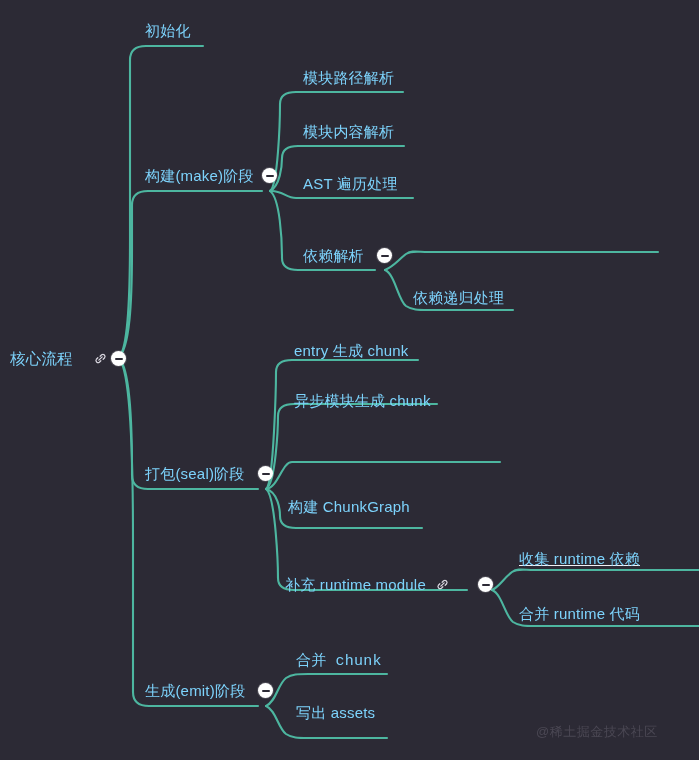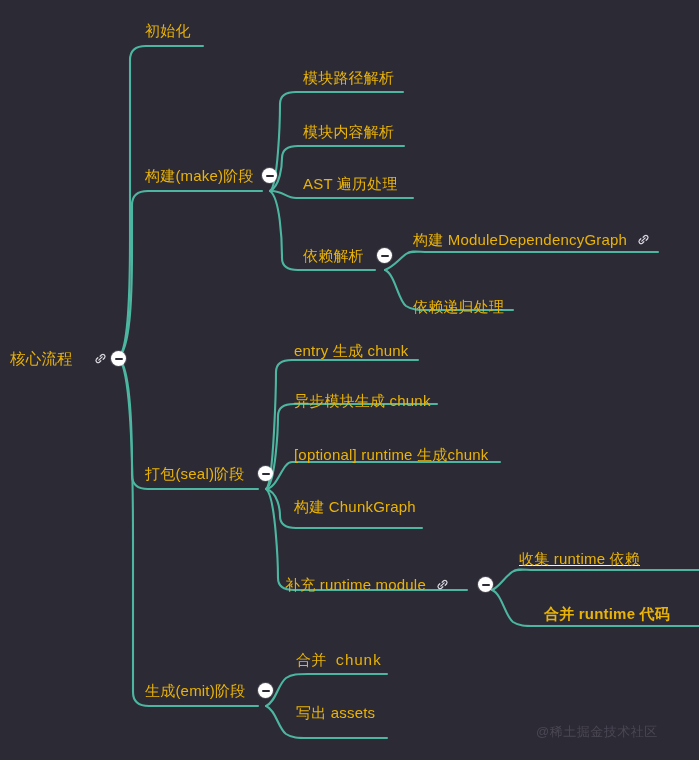--- a/index.html
+++ b/index.html
@@ -28,21 +28,21 @@
     white-space: nowrap;
     display: flex;
     align-items: center;
     gap: 9px;
     color: #f2f0f5;
     font-size: 15px;
     line-height: 1;
     letter-spacing: 0.2px;
   }
   .node .label {
-    color: #eab308;
+    color: #7dd3fc;
   }
   .node.root {
     font-size: 15.5px;
   }
   .link-icon {
     display: inline-block;
     width: 15px;
     height: 15px;
     opacity: 0.92;
   }
@@ -144,53 +144,38 @@
   <div class="node" style="left:303px; top:176px;">
     <span class="label">AST 遍历处理</span>
   </div>
   <div class="node" style="left:303px; top:248px;">
     <span class="label">依赖解析</span>
   </div>
   <div class="toggle" style="left:377px; top:248px;">
       <i></i>
     </div>
 
-  <div class="node" style="left:413px; top:232px;">
-    <span class="label">构建 ModuleDependencyGraph</span>
-    <span class="link-icon">
-        <svg viewBox="0 0 16 16">
-          <g fill="none" stroke="#e8e5ee" stroke-width="1.3" stroke-linecap="round">
-            <path d="M6.2 9.8 L9.8 6.2"></path>
-            <path d="M5.2 7.2 L3.6 8.8 a2.3 2.3 0 0 0 3.2 3.2 L8.4 10.4"></path>
-            <path d="M10.8 8.8 L12.4 7.2 a2.3 2.3 0 0 0 -3.2 -3.2 L7.6 5.6"></path>
-          </g>
-        </svg>
-      </span>
-  </div>
-  <div class="node" style="left:413px; top:299px;">
+  <div class="node" style="left:413px; top:290px;">
     <span class="label">依赖递归处理</span>
   </div>
 
   <div class="node" style="left:145px; top:466px;">
     <span class="label">打包(seal)阶段</span>
   </div>
   <div class="toggle" style="left:258px; top:466px;">
       <i></i>
     </div>
 
   <div class="node" style="left:294px; top:343px;">
     <span class="label">entry 生成 chunk</span>
   </div>
   <div class="node" style="left:294px; top:393px;">
     <span class="label">异步模块生成 chunk</span>
   </div>
-  <div class="node" style="left:294px; top:447px;">
-    <span class="label">[optional] runtime 生成chunk</span>
-  </div>
-  <div class="node" style="left:294px; top:499px;">
+  <div class="node" style="left:288px; top:499px;">
     <span class="label">构建 ChunkGraph</span>
   </div>
   <div class="node" style="left:285px; top:577px;">
     <span class="label">补充 runtime module</span>
     <span class="link-icon">
         <svg viewBox="0 0 16 16">
           <g fill="none" stroke="#e8e5ee" stroke-width="1.3" stroke-linecap="round">
             <path d="M6.2 9.8 L9.8 6.2"></path>
             <path d="M5.2 7.2 L3.6 8.8 a2.3 2.3 0 0 0 3.2 3.2 L8.4 10.4"></path>
             <path d="M10.8 8.8 L12.4 7.2 a2.3 2.3 0 0 0 -3.2 -3.2 L7.6 5.6"></path>
@@ -198,21 +183,21 @@
         </svg>
       </span>
   </div>
   <div class="toggle" style="left:478px; top:577px;">
       <i></i>
     </div>
 
   <div class="node" style="left:519px; top:551px;text-decoration:underline;">
     <span class="label">收集 runtime 依赖</span>
   </div>
-  <div class="node" style="left:544px; top:606px;font-weight:bold;">
+  <div class="node" style="left:519px; top:606px;">
     <span class="label">合并 runtime 代码</span>
   </div>
 
   <div class="node" style="left:145px; top:683px;">
     <span class="label">生成(emit)阶段</span>
   </div>
   <div class="toggle" style="left:258px; top:683px;">
       <i></i>
     </div>
 

